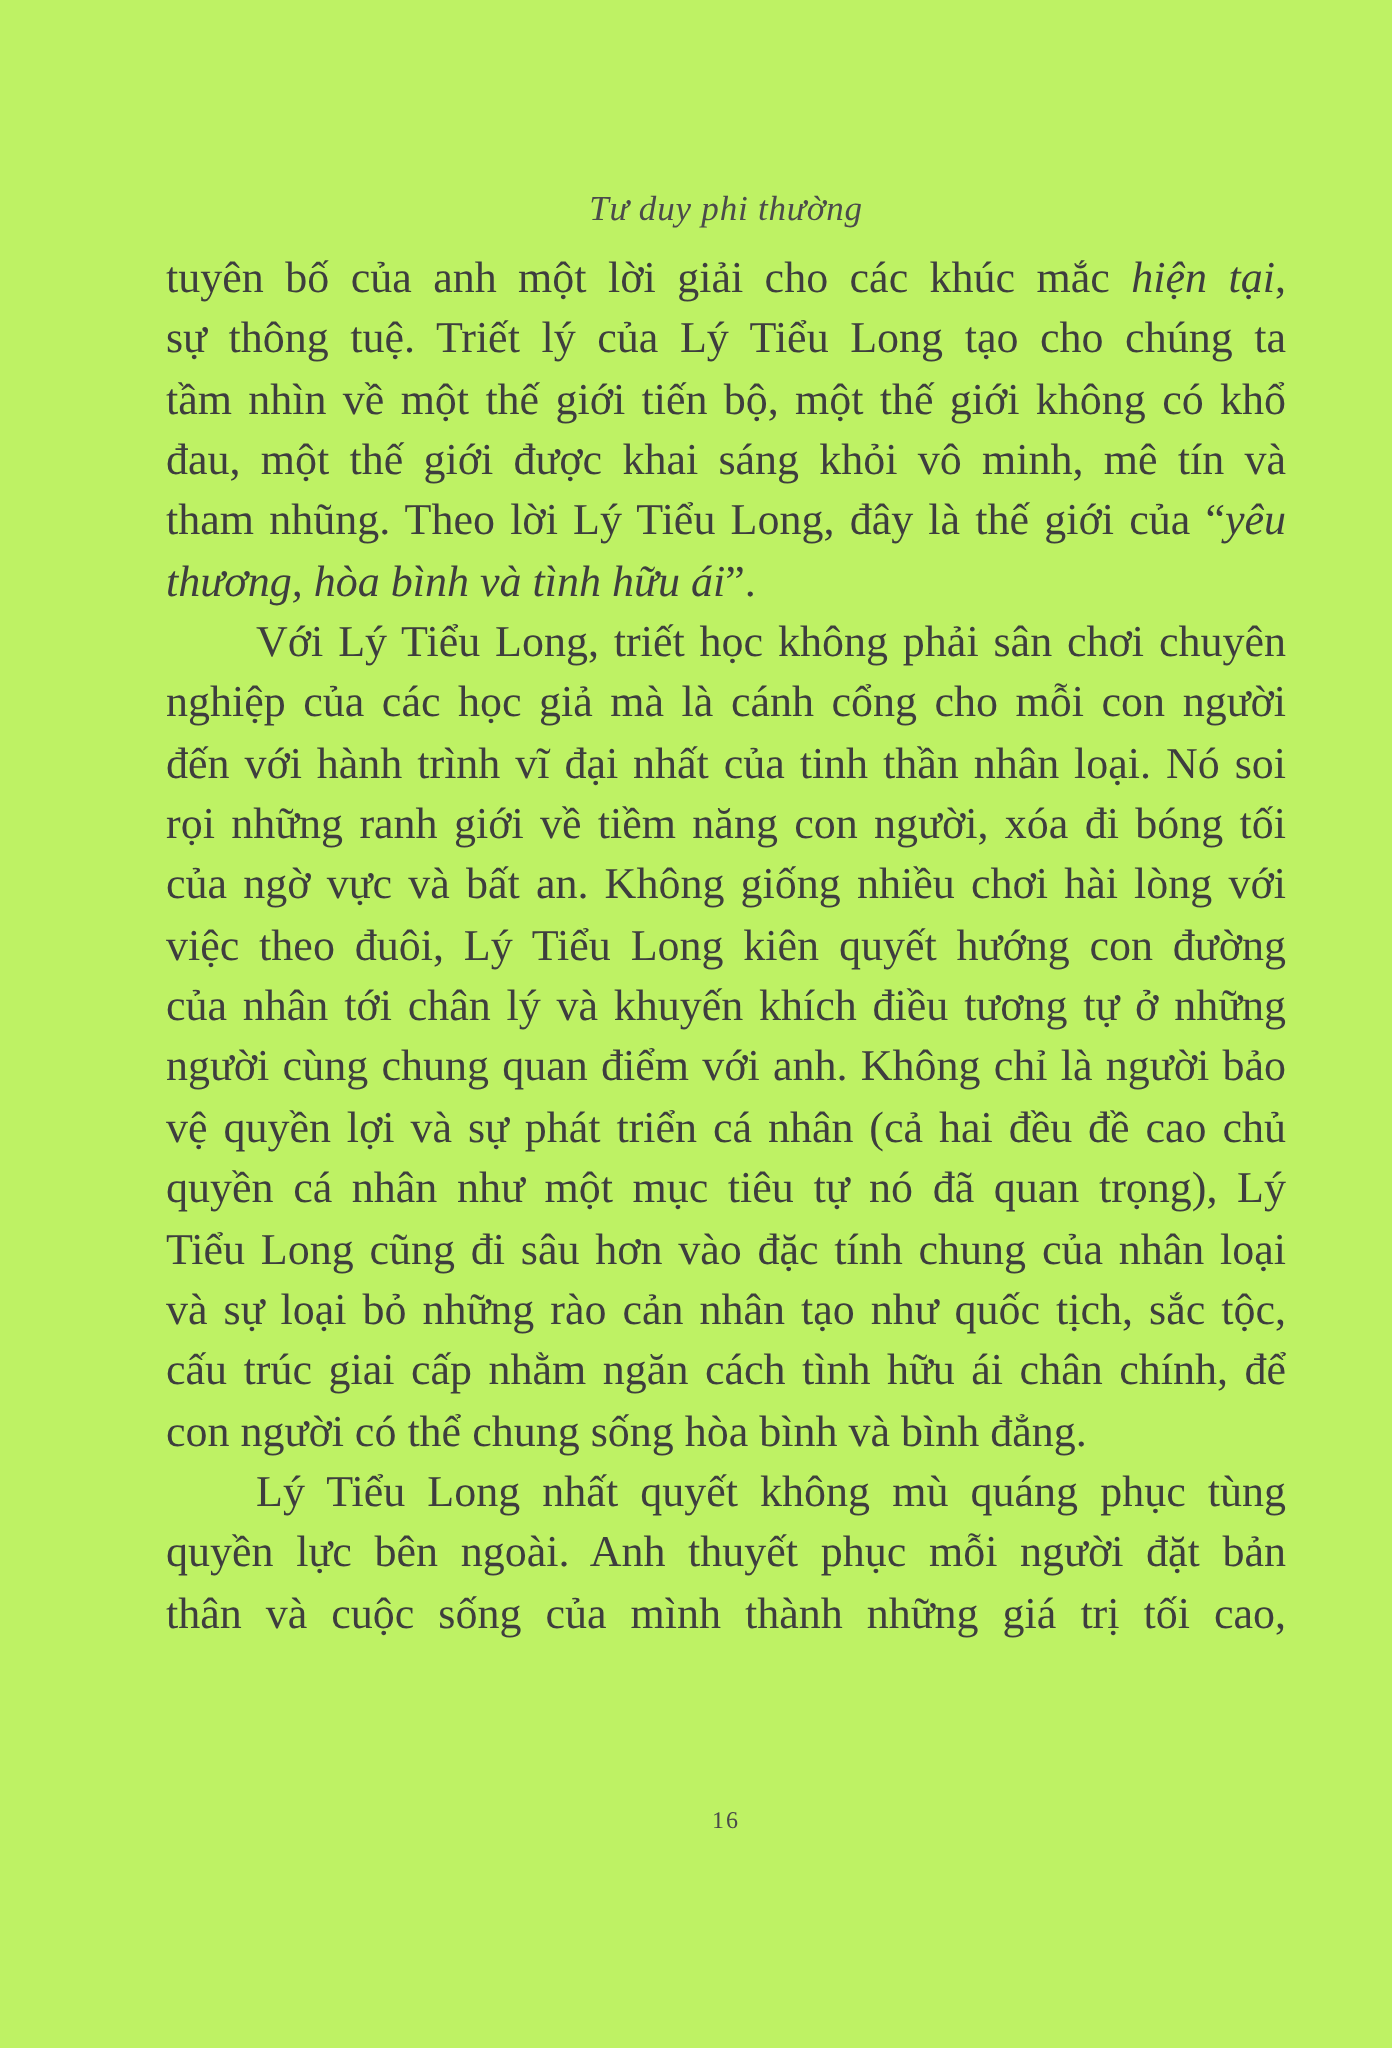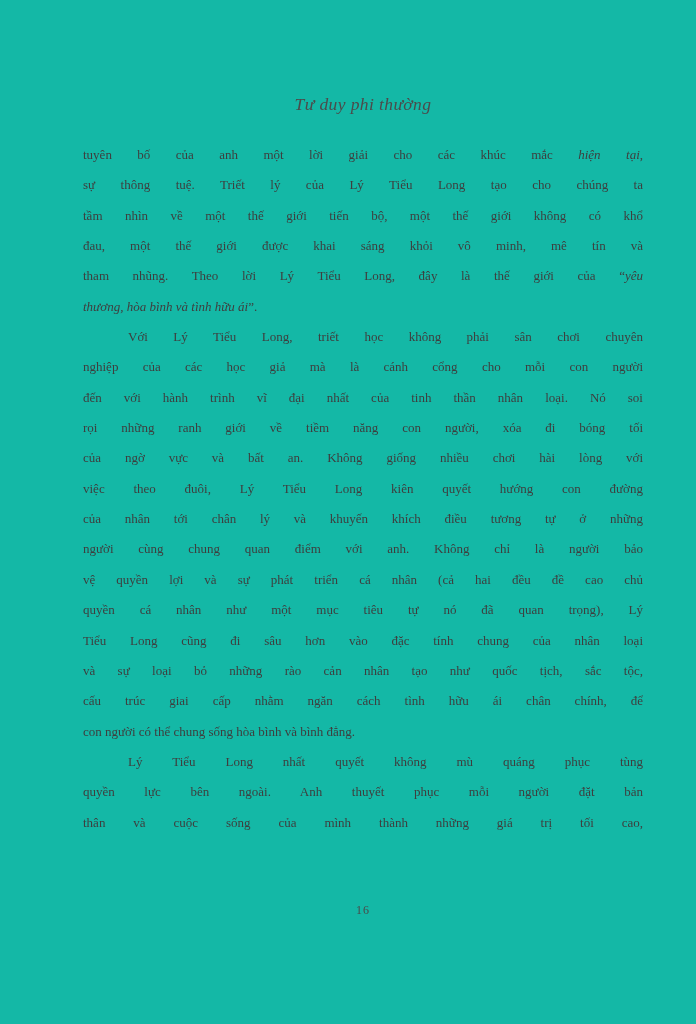--- a/index.html
+++ b/index.html
@@ -22,24 +22,24 @@
     left: 83px;
     width: 560px;
     text-align: center;
     font-style: italic;
     font-size: 17.5px;
     letter-spacing: 0.4px;
     color: #4b4b4b;
   }
   .body-text {
     position: absolute;
-    top: 140px;
+    top: 124px;
     left: 83px;
     width: 560px;
-    font-size: 13px;
+    font-size: 22px;
     line-height: 30.35px;
   }
   .line {
     text-align: justify;
     text-align-last: justify;
     height: 30.35px;
     overflow: hidden;
   }
   .line.para-end {
     text-align-last: left;
@@ -57,21 +57,21 @@
     width: 560px;
     text-align: center;
     font-size: 12px;
     letter-spacing: 1px;
     color: #4a4a4a;
   }
 </style>
 </head>
 <body>
 
-<div class="page" style="background: #14b8a6; color: rgb(62, 62, 62);">
+<div class="page" style="background: #bef264; color: rgb(62, 62, 62);">
   <div class="running-header">Tư duy phi thường</div>
 
   <div class="body-text" id="body-text">
       <div class="line"><span>tuyên bố của anh một lời giải cho các khúc mắc </span><span class="it">hiện tại</span><span>,</span></div>
       <div class="line"><span>sự thông tuệ. Triết lý của Lý Tiểu Long tạo cho chúng ta</span></div>
       <div class="line"><span>tầm nhìn về một thế giới tiến bộ, một thế giới không có khổ</span></div>
       <div class="line"><span>đau, một thế giới được khai sáng khỏi vô minh, mê tín và</span></div>
       <div class="line"><span>tham nhũng. Theo lời Lý Tiểu Long, đây là thế giới của “</span><span class="it">yêu</span></div>
       <div class="line para-end"><span class="it">thương, hòa bình và tình hữu ái</span><span>”.</span></div>
       <div class="line indented"><span>Với Lý Tiểu Long, triết học không phải sân chơi chuyên</span></div>

